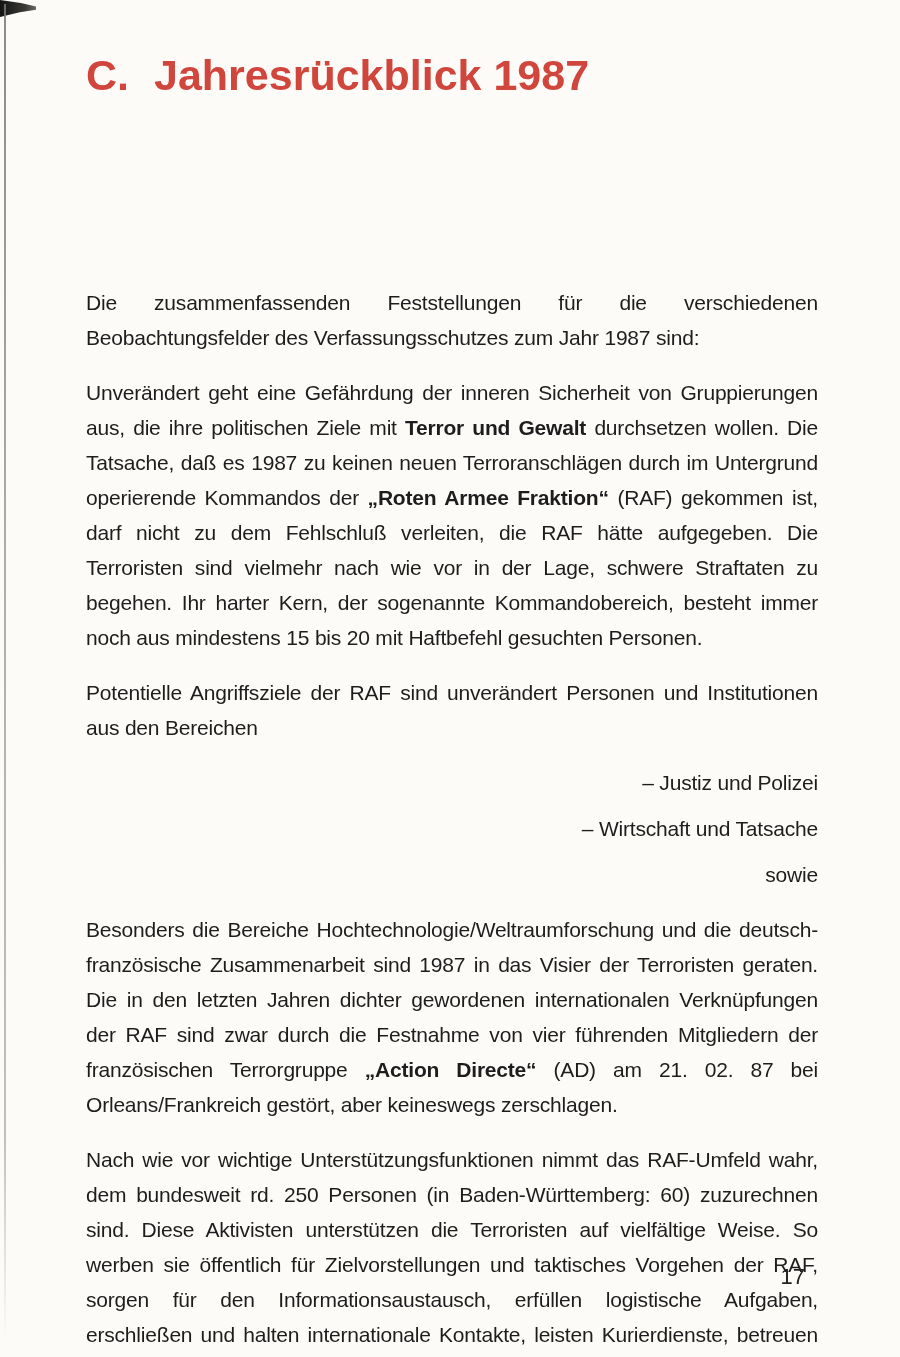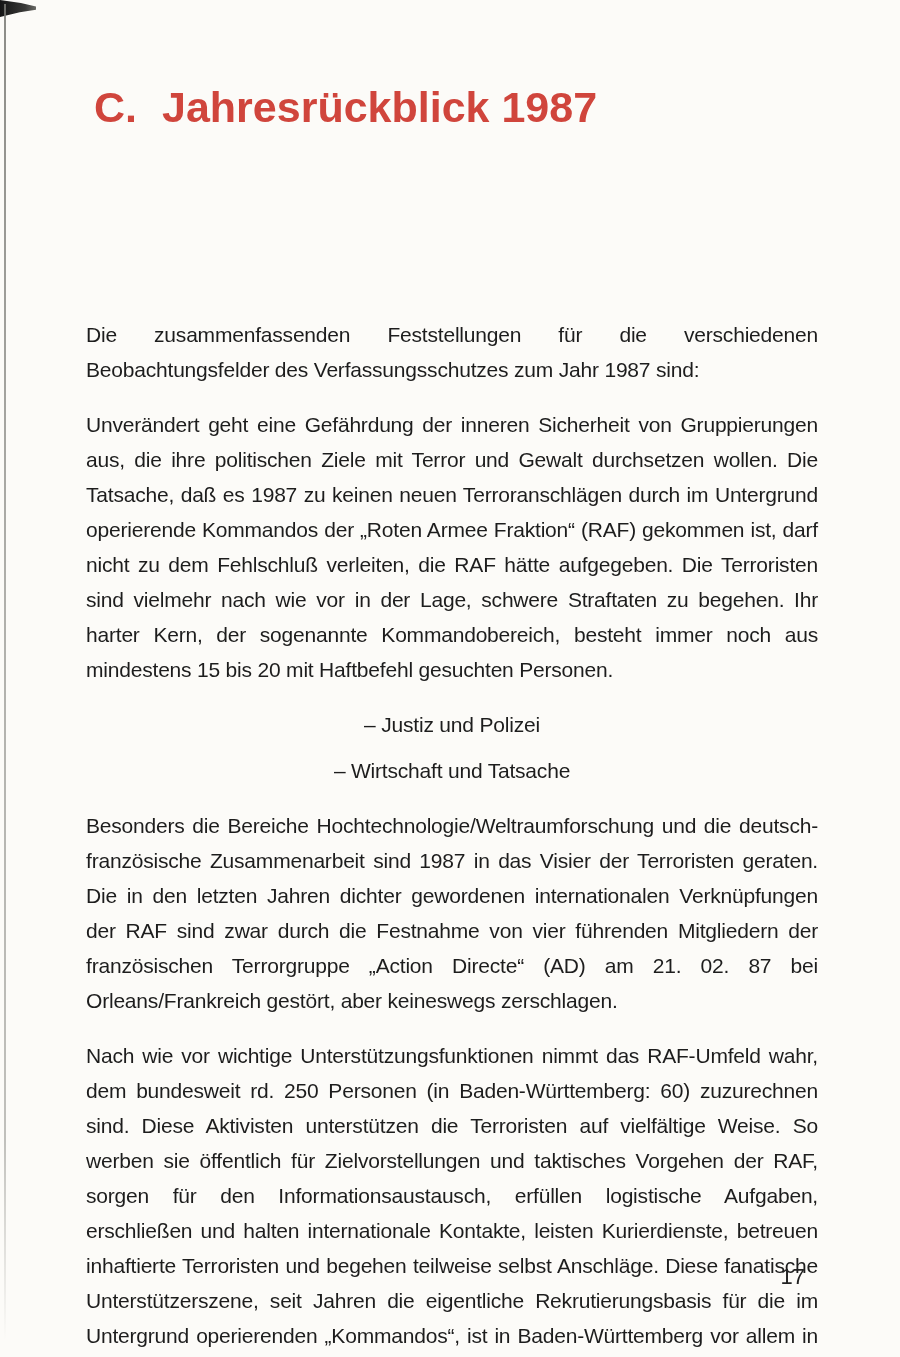--- a/index.html
+++ b/index.html
@@ -38,22 +38,22 @@
       rgba(160,160,155,0.65) 85%,
       rgba(170,170,165,0.0) 100%);
   }
   .content {
     position: absolute;
     left: 86px;
     top: 0;
     width: 732px;
   }
   h1.doc-title {
-    margin: 8px;
-    padding-top: 76px;
+    margin: 0;
+    padding-top: 52px;
     margin-bottom: 186px;
     font-size: 43px;
     font-weight: bold;
     letter-spacing: 0px;
     line-height: 1.1;
   }
   h1.doc-title .section-letter {
     display: inline-block;
     margin-right: 25px;
   }
@@ -63,24 +63,24 @@
     letter-spacing: -0.2px;
     margin-top: 24px;
   }
   .block {
     margin: 20px 0;
     text-align: justify;
   }
   .block.list-item,
   .block.connector {
     margin: 11px 0;
-    text-align: center;
+    text-align: right;
   }
   .block b {
-    font-weight: normal;
+    font-weight: bold;
   }
   .page-number {
     position: absolute;
     top: 1264px;
     right: 95px;
     font-size: 22px;
     color: #222;
   }
 </style>
 </head>
@@ -91,21 +91,23 @@
   <div class="edge-line"></div>
 
   <div class="content">
     <h1 class="doc-title" style="color: rgb(208, 69, 60);">
       <span class="section-letter">C.</span><span>Jahresrückblick 1987</span>
     </h1>
 
     <div class="body-text">
         <div class="block paragraph"><span>Die zusammenfassenden Feststellungen für die verschiedenen Beobachtungsfelder des Verfassungsschutzes zum Jahr 1987 sind:</span></div>
         <div class="block paragraph"><span>Unverändert geht eine Gefährdung der inneren Sicherheit von Gruppierungen aus, die ihre politischen Ziele mit </span><b>Terror und Gewalt</b><span> durchsetzen wollen. Die Tatsache, daß es 1987 zu keinen neuen Terroranschlägen durch im Untergrund operierende Kommandos der </span><b>„Roten Armee Fraktion“</b><span> (RAF) gekommen ist, darf nicht zu dem Fehlschluß verleiten, die RAF hätte aufgegeben. Die Terroristen sind vielmehr nach wie vor in der Lage, schwere Straftaten zu begehen. Ihr harter Kern, der sogenannte Kommandobereich, besteht immer noch aus mindestens 15 bis 20 mit Haftbefehl gesuchten Personen.</span></div>
+        <div class="block paragraph"><span>Potentielle Angriffsziele der RAF sind unverändert Personen und Institutionen aus den Bereichen</span></div>
         <div class="block list-item"><span>– Justiz und Polizei</span></div>
         <div class="block list-item"><span>– Wirtschaft und Tatsache</span></div>
+        <div class="block connector"><span>sowie</span></div>
         <div class="block paragraph"><span>Besonders die Bereiche Hochtechnologie/Weltraumforschung und die deutsch-französische Zusammenarbeit sind 1987 in das Visier der Terroristen geraten. Die in den letzten Jahren dichter gewordenen internationalen Verknüpfungen der RAF sind zwar durch die Festnahme von vier führenden Mitgliedern der französischen Terrorgruppe </span><b>„Action Directe“</b><span> (AD) am 21. 02. 87 bei Orleans/Frankreich gestört, aber keineswegs zerschlagen.</span></div>
         <div class="block paragraph"><span>Nach wie vor wichtige Unterstützungsfunktionen nimmt das RAF-Umfeld wahr, dem bundesweit rd. 250 Personen (in Baden-Württemberg: 60) zuzurechnen sind. Diese Aktivisten unterstützen die Terroristen auf vielfältige Weise. So werben sie öffentlich für Zielvorstellungen und taktisches Vorgehen der RAF, sorgen für den Informationsaustausch, erfüllen logistische Aufgaben, erschließen und halten internationale Kontakte, leisten Kurierdienste, betreuen inhaftierte Terroristen und begehen teilweise selbst Anschläge. Diese fanatische Unterstützerszene, seit Jahren die eigentliche Rekrutierungsbasis für die im Untergrund operierenden „Kommandos“, ist in Baden-Württemberg vor allem in den Städten </span><b>Stuttgart</b><span> und </span><b>Karlsruhe</b><span> unverändert besonders rührig.</span></div>
       </div>
   </div>
 
   <div class="page-number">17</div>
 </div>
 
 </body></html>

